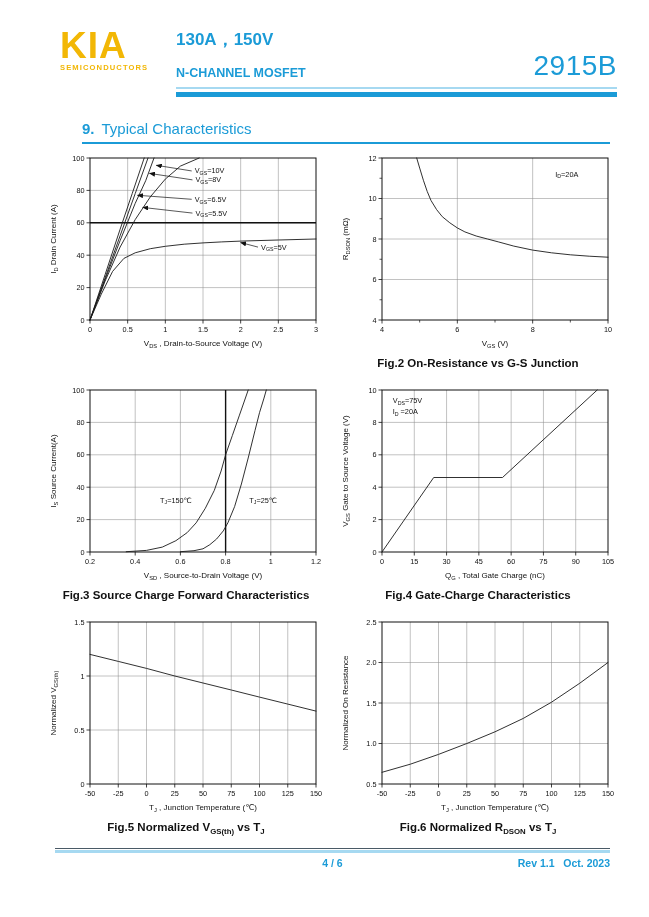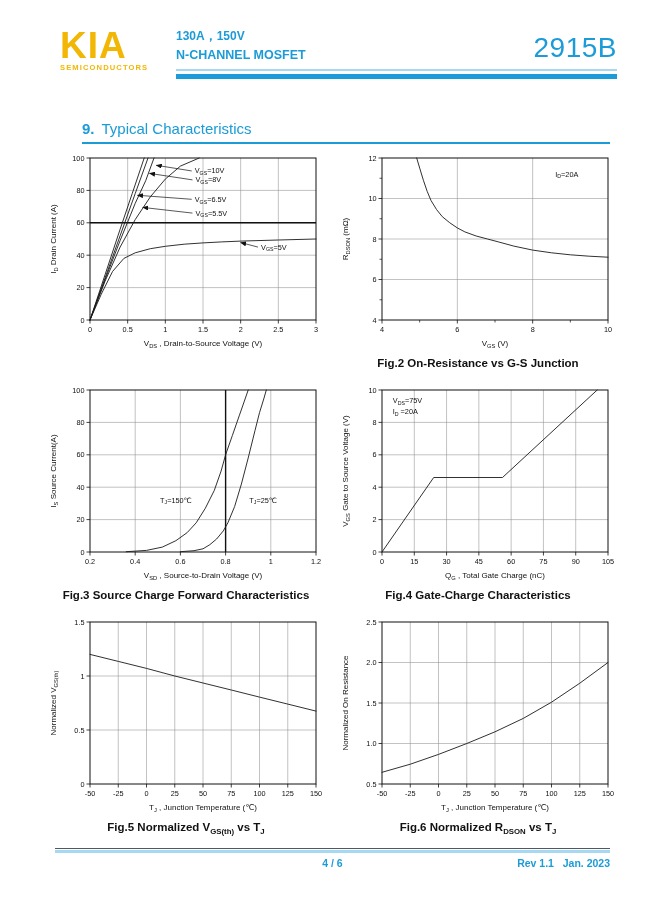--- a/index.html
+++ b/index.html
@@ -6,22 +6,22 @@
   body{width:649px;height:917px;position:relative;font-family:"Liberation Sans",sans-serif;overflow:hidden;}
   .page{position:absolute;inset:0;background:#fff;}
 
   
   .hdr{position:absolute;left:60px;right:32px;top:28px;display:flex;}
   .logo-col{width:104px;flex:0 0 104px;}
   .logo-text{font-size:37px;font-weight:800;color:var(--yellow);letter-spacing:1px;line-height:0.95;}
   .logo-sub{font-size:7.6px;font-weight:700;color:var(--yellow);letter-spacing:1.1px;white-space:nowrap;}
   .hdr-right{flex:1;padding-left:12px;display:flex;flex-direction:column;justify-content:flex-end;}
   .hdr-row{display:flex;justify-content:space-between;align-items:flex-end;}
-  .rating{color:var(--blue);font-weight:700;font-size:12px;}
-  .devtype{color:var(--blue);font-weight:700;font-size:12.5px;margin-top:3px;}
+  .rating{color:var(--blue);font-weight:700;font-size:17px;}
+  .devtype{color:var(--blue);font-weight:700;font-size:12.5px;margin-top:15px;}
   .partno{font-size:28px;color:var(--blue);font-weight:500;line-height:1;letter-spacing:0.5px;}
   .rule-thin{height:2px;background:var(--lightblue);margin-top:7px;}
   .rule-thick{height:5px;background:var(--blue);margin-top:3px;}
 
   
   .section{position:absolute;left:60px;right:39px;top:120px;color:var(--blue);
     border-bottom:2px solid var(--blue);padding-bottom:5px;font-size:15px;margin-left:22px;}
   .sec-num{font-weight:700;margin-right:7px;}
   .sec-title{font-weight:400;}
 
@@ -396,17 +396,17 @@
         </div>
       <figcaption>Fig.6 Normalized R<sub>DSON</sub> vs T<sub>J</sub></figcaption>
     </figure>
   </main>
 
   <footer class="footer">
     <div class="foot-rule-dark"></div>
     <div class="foot-rule-light"></div>
     <div class="foot-row">
       <span class="foot-page">4 / 6</span>
-      <span class="foot-rev">Rev 1.1   Jan. 2023</span>
+      <span class="foot-rev">Rev 1.1   Oct. 2023</span>
     </div>
   </footer>
 
 </div>
 
 </body></html>

